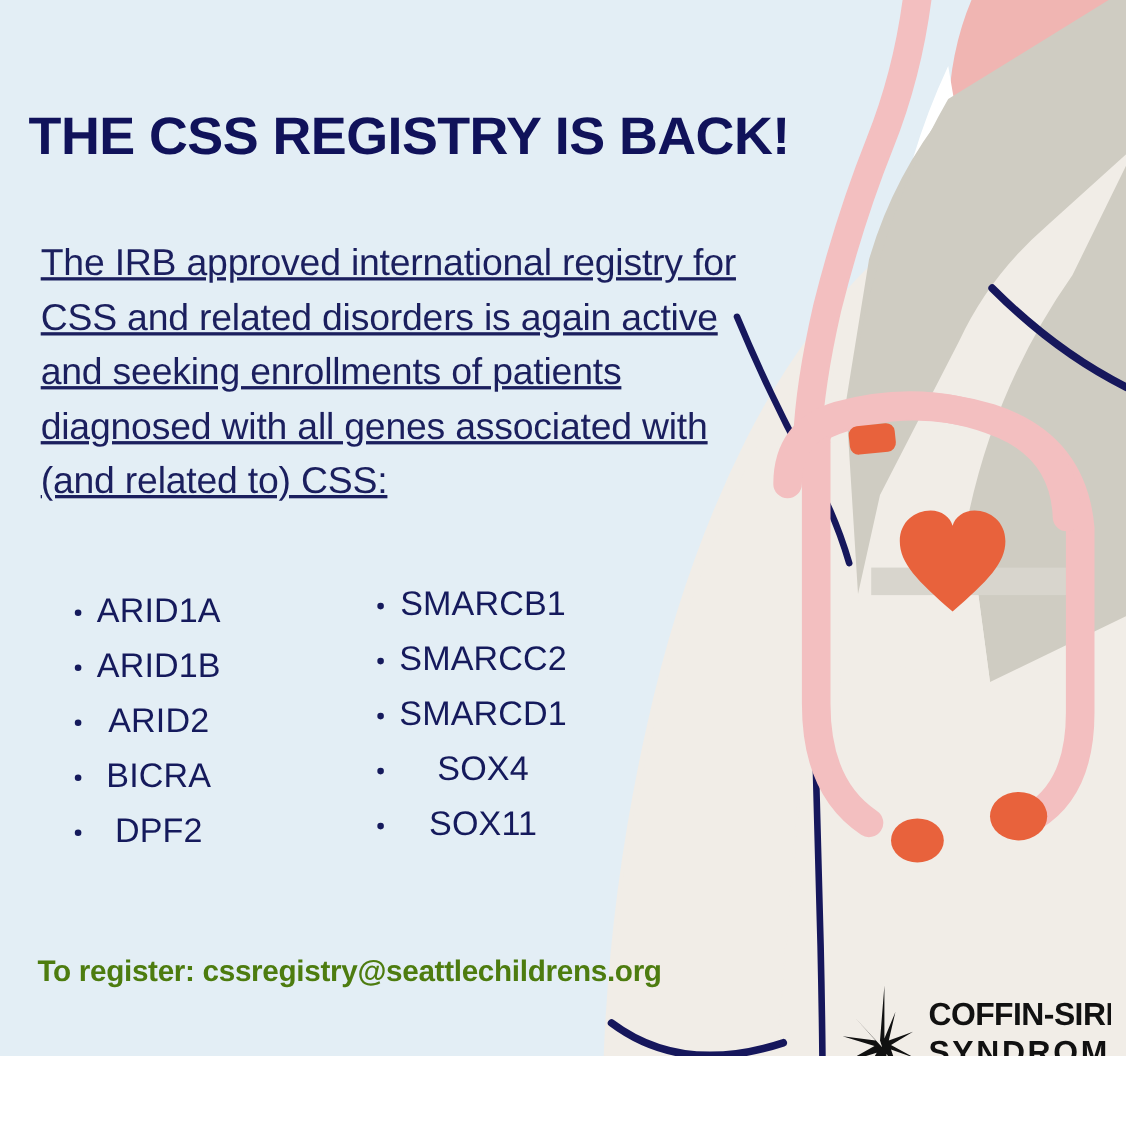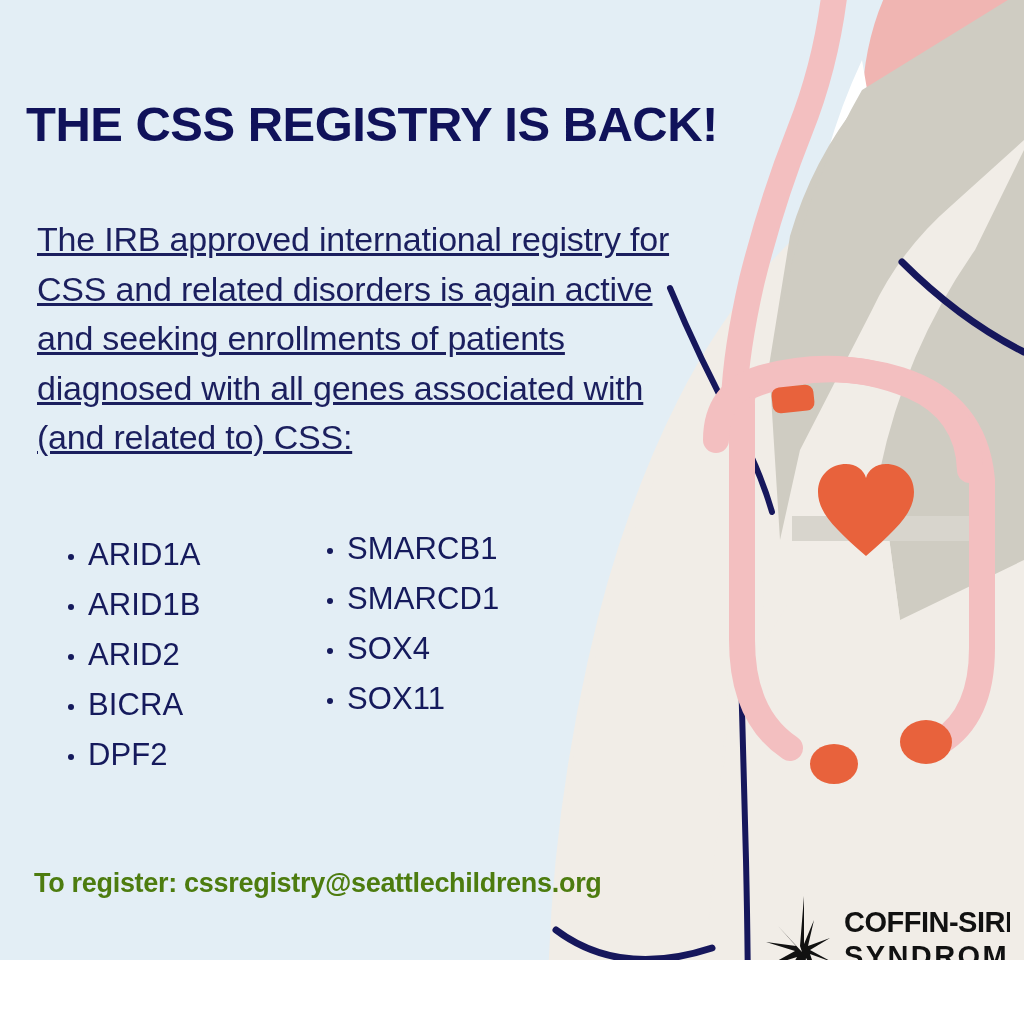--- a/index.html
+++ b/index.html
@@ -64,23 +64,24 @@
     left: 60px;
     top: 524px;
     width: 520px;
   }
   .gene-col {
     position: absolute;
     top: 0;
     margin: 0;
     padding: 0;
     list-style: none;
+    text-align: center;
   }
   .gene-col.left  { left: 0px;   top: 6px; }
-  .gene-col.right { left: 259px; top: 0px; }
+  .gene-col.right { left: 275px; top: 0px; }
 
   .gene-col li {
     position: relative;
     font-size: 31px;
     line-height: 50px;
     color: #151a5c;
     padding-left: 28px;
     letter-spacing: 0.1px;
     white-space: nowrap;
   }
@@ -219,20 +220,21 @@
     <div class="gene-columns">
       <ul class="gene-col left">
         <li>ARID1A</li>
         <li>ARID1B</li>
         <li>ARID2</li>
         <li>BICRA</li>
         <li>DPF2</li>
       </ul>
       <ul class="gene-col right">
         <li>SMARCB1</li>
+        <li>SMARCC2</li>
         <li>SMARCD1</li>
         <li>SOX4</li>
         <li>SOX11</li>
       </ul>
     </div>
 
     <div class="register-line">To register: cssregistry@seattlechildrens.org</div>
   </div>
 
   <svg id="logo" viewBox="0 0 244 112">

